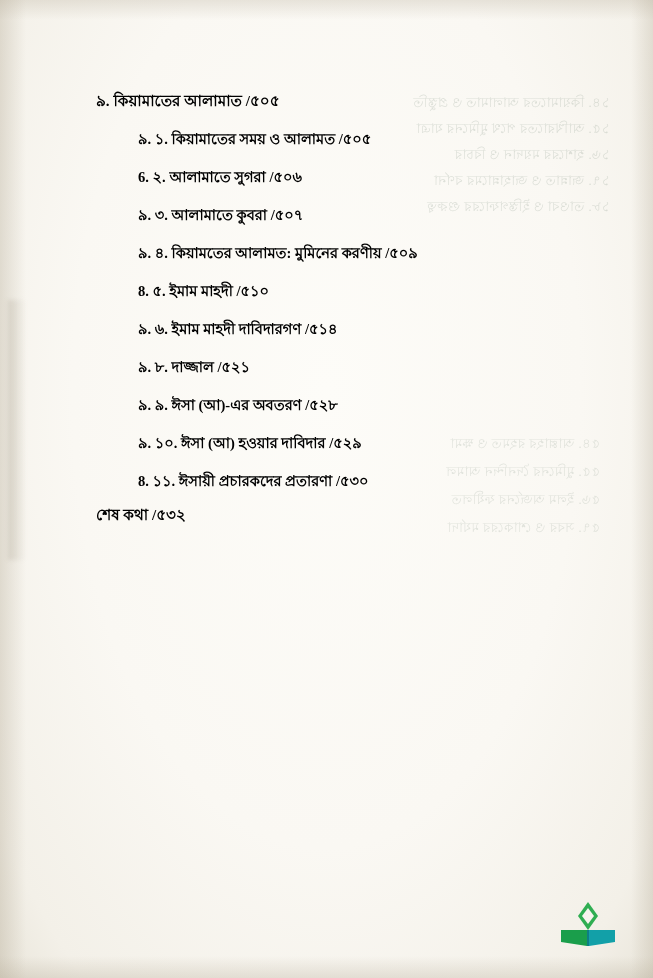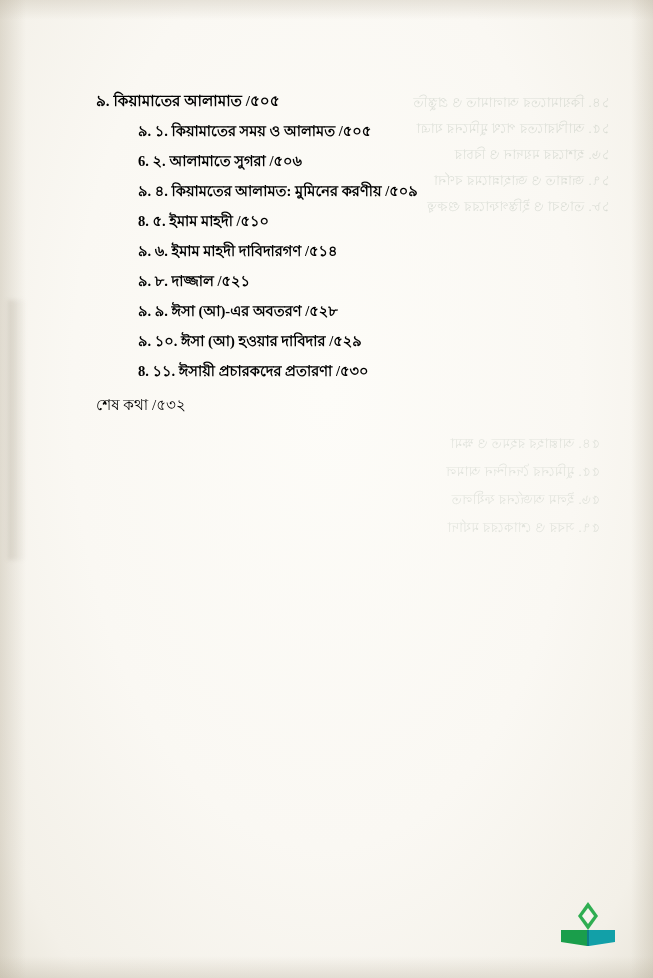--- a/index.html
+++ b/index.html
@@ -93,23 +93,24 @@
     color: #000000;
   }
   .toc-line.lvl0 {
     font-weight: bold;
     padding-left: 0px;
   }
   .toc-line.lvl1 {
     font-weight: bold;
     padding-left: 42px;
     font-size: 14.6px;
+    margin-top: 8px;
   }
   .toc-line.tail {
-    font-weight: normal;
+    font-weight: bold;
     padding-left: 0px;
   }
   .toc-gap {
     height: 4px;
   }
 
   
   .logo {
     position: absolute;
     right: 36px;
@@ -148,20 +149,21 @@
 ৫৫. মুমিনের দৈনন্দিন আমল
 ৫৬. ইলম অর্জনের ফযীলত
 ৫৭. সবর ও শোকরের মর্যাদা</div>
 
 <div class="content">
 
   <div class="toc">
     <div class="toc-line lvl0">৯. কিয়ামাতের আলামাত /৫০৫</div>
     <div class="toc-line lvl1">৯. ১. কিয়ামাতের সময় ও আলামত /৫০৫</div>
     <div class="toc-line lvl1">6. ২. আলামাতে সুগরা /৫০৬</div>
+    <div class="toc-line lvl1">৯. ৩. আলামাতে কুবরা /৫০৭</div>
     <div class="toc-line lvl1">৯. ৪. কিয়ামতের আলামত: মুমিনের করণীয় /৫০৯</div>
     <div class="toc-line lvl1">8. ৫. ইমাম মাহদী /৫১০</div>
     <div class="toc-line lvl1">৯. ৬. ইমাম মাহদী দাবিদারগণ /৫১৪</div>
     <div class="toc-line lvl1">৯. ৮. দাজ্জাল /৫২১</div>
     <div class="toc-line lvl1">৯. ৯. ঈসা (আ)-এর অবতরণ /৫২৮</div>
     <div class="toc-line lvl1">৯. ১০. ঈসা (আ) হওয়ার দাবিদার /৫২৯</div>
     <div class="toc-line lvl1">8. ১১. ঈসায়ী প্রচারকদের প্রতারণা /৫৩০</div>
     <div class="toc-gap"></div>
     <div class="toc-line tail">শেষ কথা /৫৩২</div>
   </div>

